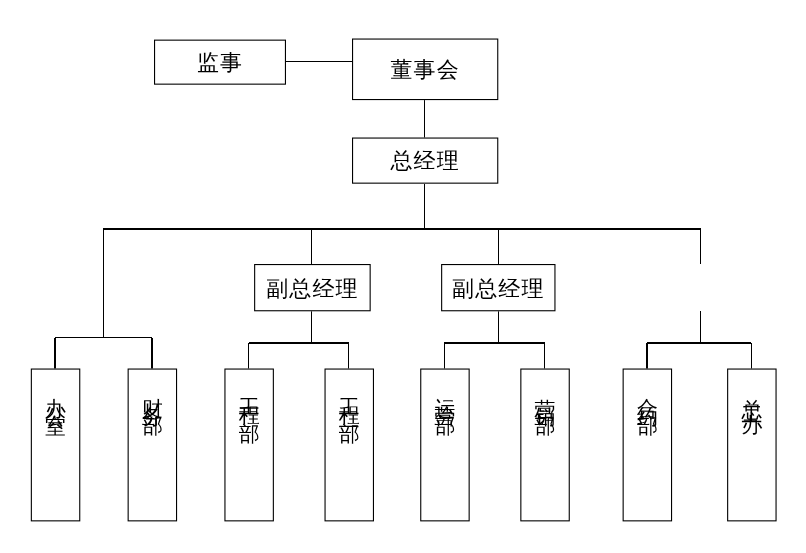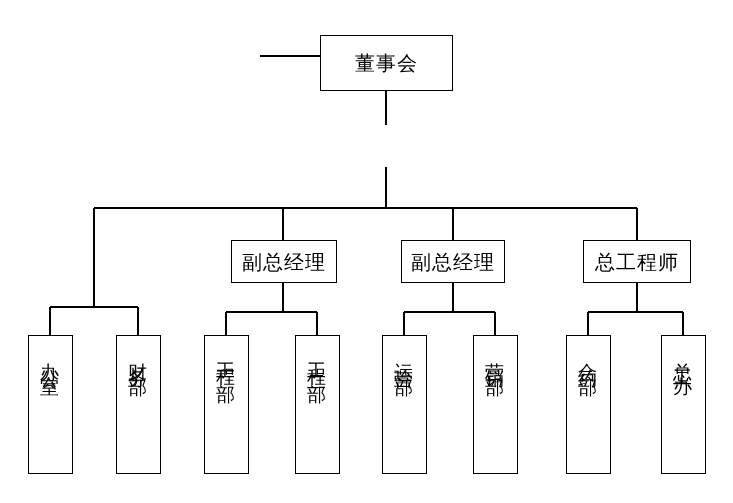--- a/index.html
+++ b/index.html
@@ -93,37 +93,40 @@
     <path class="conn" d="M404 312 L495 312"></path>
     <path class="conn" d="M404 312 L404 335"></path>
     <path class="conn" d="M495 312 L495 335"></path>
 
     <path class="conn" d="M637 283 L637 312"></path>
     <path class="conn" d="M588 312 L683 312"></path>
     <path class="conn" d="M588 312 L588 335"></path>
     <path class="conn" d="M683 312 L683 335"></path>
   </svg>
 
+  <div class="node-box" style="left:140px; top:36px; width:120px; height:41px;">
+    <span class="node-label-h">监事</span>
+  </div>
 
   <div class="node-box" style="left:320px; top:35px; width:133px; height:56px;">
     <span class="node-label-h">董事会</span>
   </div>
 
+  <div class="node-box" style="left:320px; top:125px; width:133px; height:42px;">
+    <span class="node-label-h">总经理</span>
+  </div>
 
   <div class="node-box" style="left:231px; top:240px; width:106px; height:43px;">
     <span class="node-label-h">副总经理</span>
   </div>
 
   <div class="node-box" style="left:401px; top:240px; width:104px; height:43px;">
     <span class="node-label-h">副总经理</span>
   </div>
 
-  <div class="node-box" style="left:583px; top:240px; width:108px; height:43px;">
-    <span class="node-label-h">总工程师</span>
-  </div>
 
   <div class="node-box vertical" style="left:28px; top:335px; width:45px; height:139px;">
     <span class="node-label-v">办公室</span>
   </div>
 
   <div class="node-box vertical" style="left:116px; top:335px; width:45px; height:139px;">
     <span class="node-label-v">财务部</span>
   </div>
 
   <div class="node-box vertical" style="left:204px; top:335px; width:45px; height:139px;">

